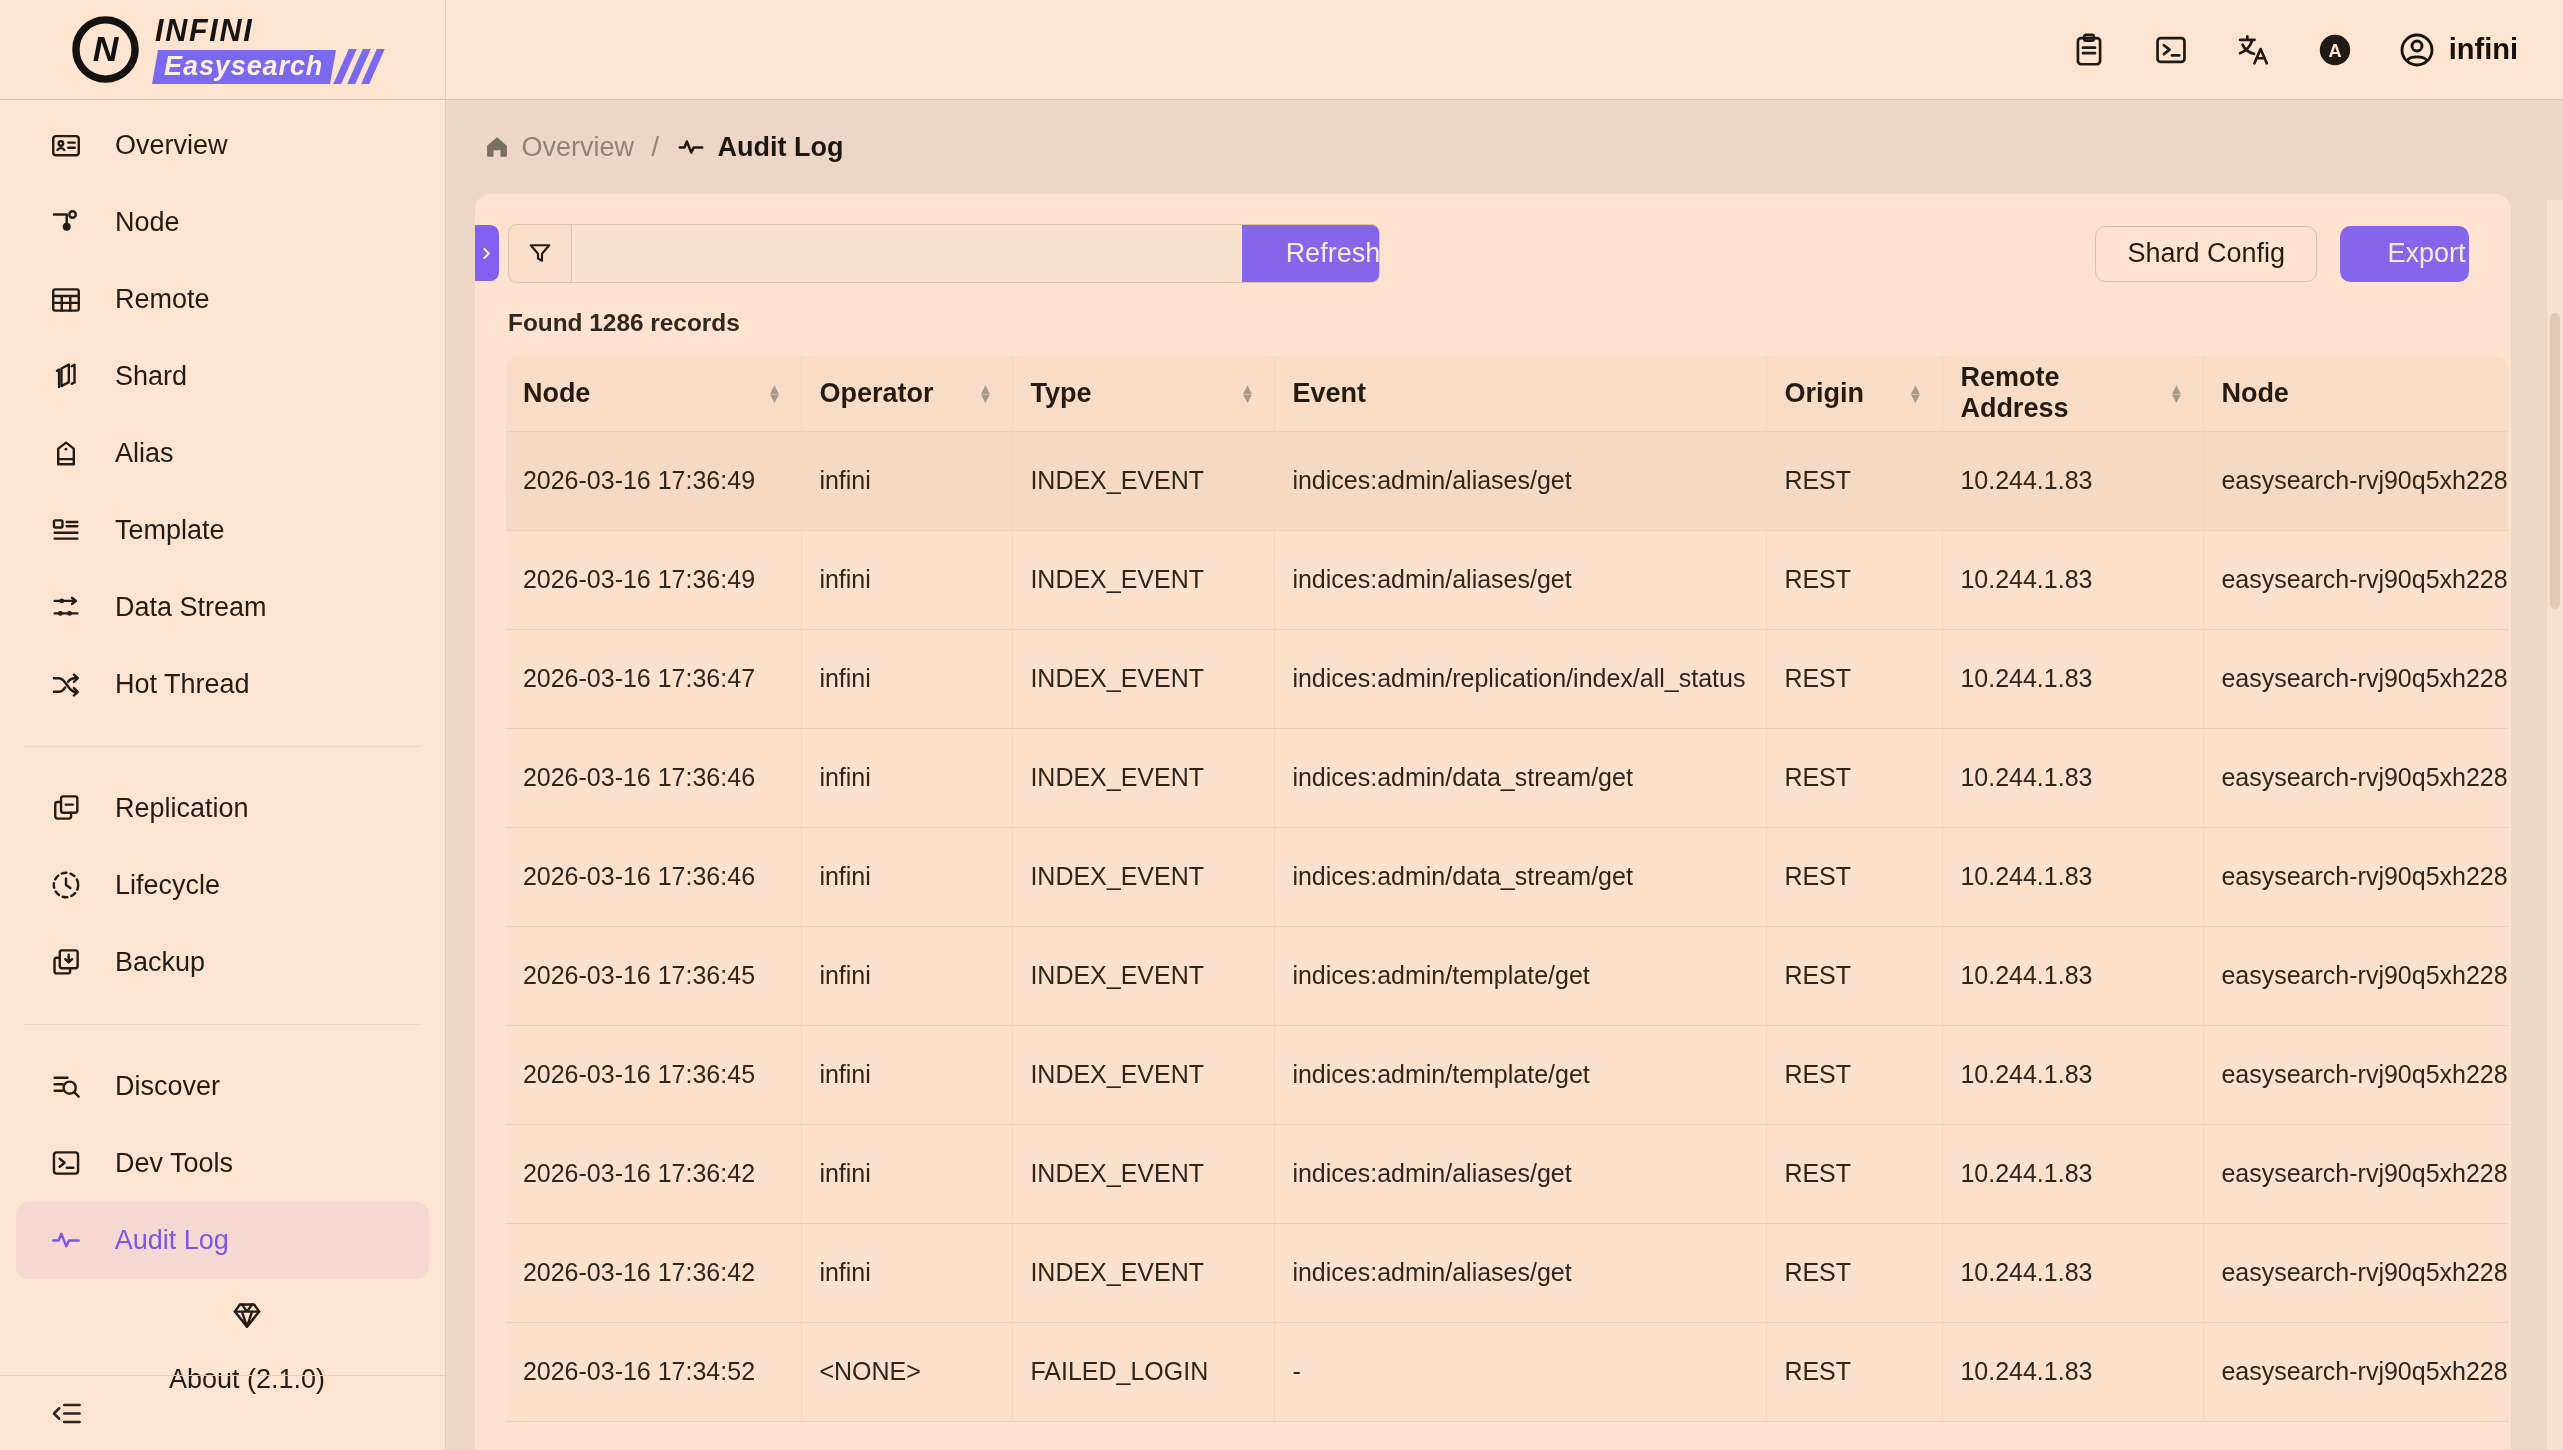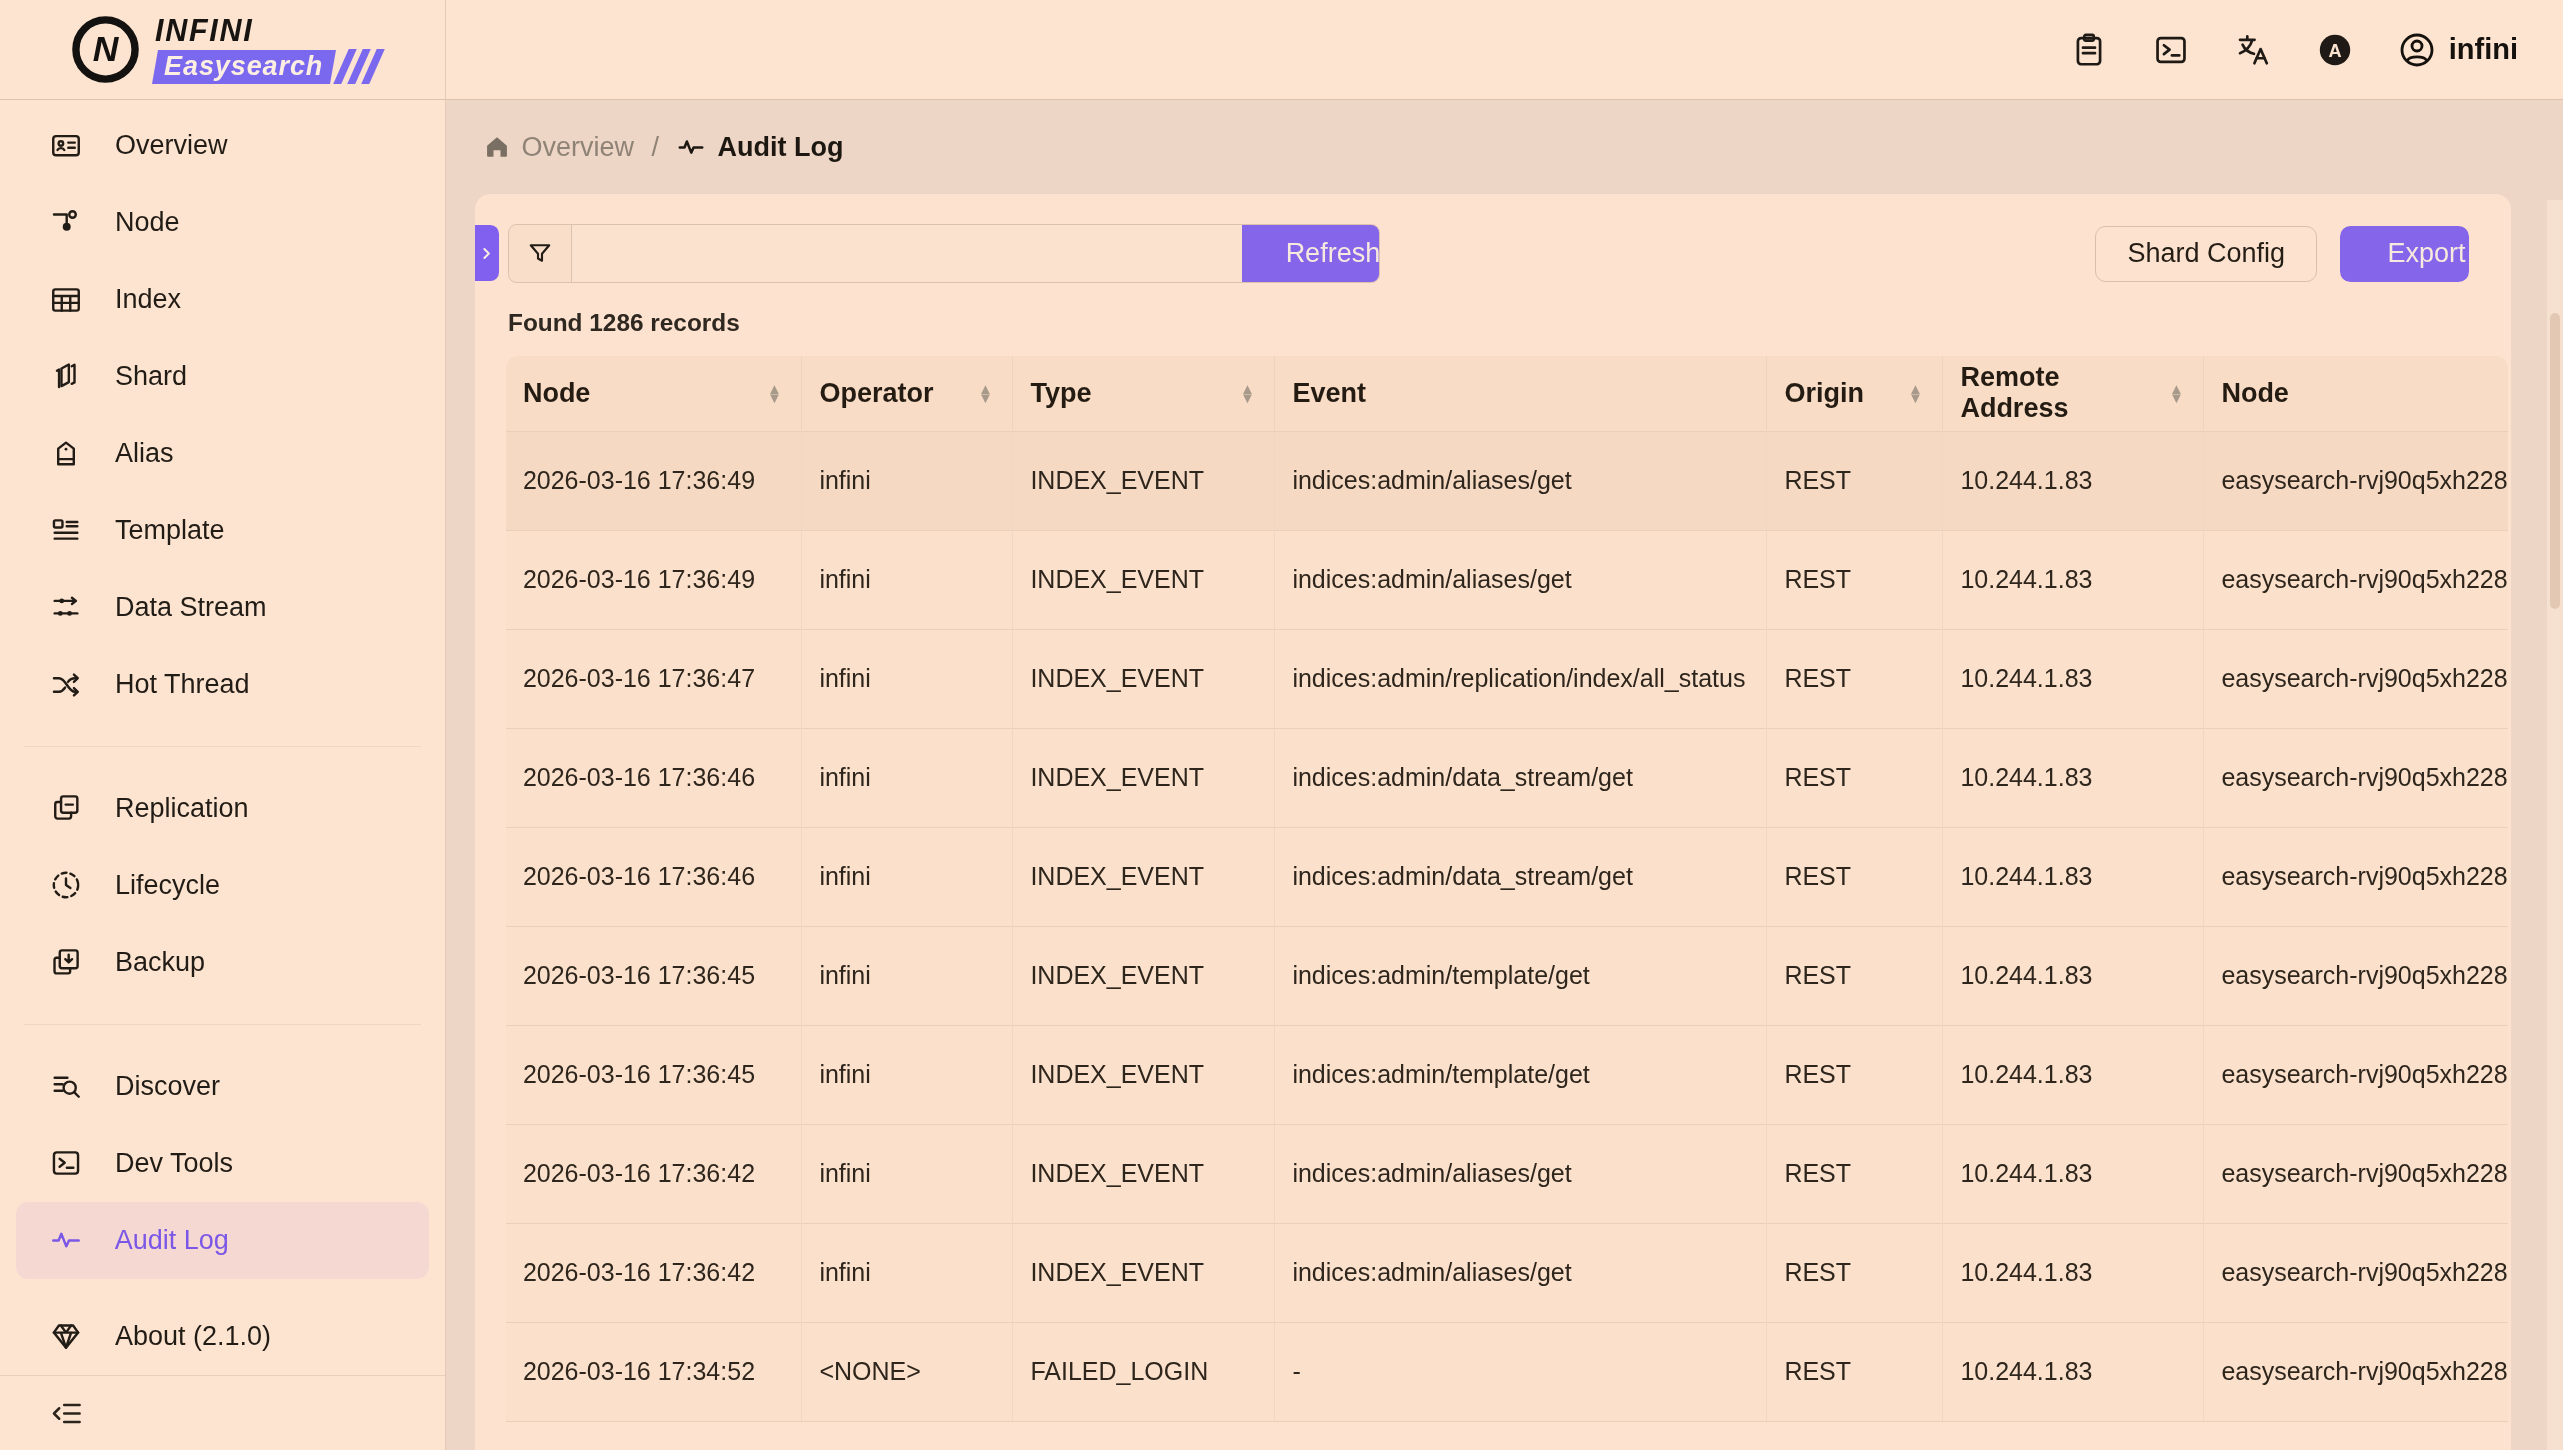--- a/index.html
+++ b/index.html
@@ -35,21 +35,21 @@
   .user-name { font-size:29px; font-weight:600; }
 
   
   .sidebar { background:#fde4d0; border-right:0.9px solid #e4cab5; display:flex; flex-direction:column; overflow:hidden; }
   .nav { padding-top:7px; display:flex; flex-direction:column; }
   .nav-item { height:77px; display:flex; align-items:center; gap:32px; padding-left:49px;
               font-size:27px; color:#221c16; cursor:pointer; white-space:nowrap; }
   .nav-item .ic { width:34px; height:34px; flex:0 0 auto; }
   .nav-item.active { margin:0 15.7px; padding-left:33px; border-radius:12.2px; background:#f6d8d2; color:#7a57e6; }
   .nav-divider { height:0.9px; background:#efd6c0; margin:23px 24.4px; }
-  .about-item { margin-top:19px; }
+  .about-item { margin-top:19px;flex-direction:column; }
   .side-spacer { flex:1; }
   .side-footer { border-top:0.9px solid #e9cfba; height:76px; display:flex; align-items:center; padding-left:49px; }
   .side-footer .ic { width:35px; height:35px; color:#2a241d; cursor:pointer; }
 
   
   .main { background:#eed6c6; display:flex; flex-direction:column; overflow:hidden; position:relative; }
   .breadcrumb { height:94px; display:flex; align-items:center; padding-left:37px; gap:12.2px; font-size:27px; }
   .crumb-link { display:flex; align-items:center; gap:10.5px; color:#8f8276; cursor:pointer; }
   .crumb-link .ic { width:28px; height:28px; color:#7a6f63; }
   .crumb-sep { color:#8f8276; padding:0 5.2px; }
@@ -185,21 +185,21 @@
             <circle cx="16.6" cy="6" r="2.3"></circle>
             <circle cx="12.5" cy="14.6" r="2.8" fill="currentColor" stroke="none"></circle>
           </svg>
           <span>Node</span>
         </div>
         <div class="nav-item">
           <svg class="ic" viewBox="0 0 24 24" fill="none" stroke="currentColor" stroke-width="1.7" stroke-linecap="round" stroke-linejoin="round">
             <rect x="3" y="4.5" width="18" height="15" rx="1.5"></rect>
             <path d="M3 9.2h18M3 14h18M9 9.2V19.5M15 9.2V19.5"></path>
           </svg>
-          <span>Index</span>
+          <span>Remote</span>
         </div>
         <div class="nav-item">
           <svg class="ic" viewBox="0 0 24 24" fill="none" stroke="currentColor" stroke-width="1.7" stroke-linecap="round" stroke-linejoin="round">
             <path d="M8.8 6L14 3.2v12.4L8.8 18.4z"></path>
             <path d="M16 4.4l2-1v12.4l-2 1"></path>
             <path d="M5.6 7.6l1.5-.8v12.3"></path>
           </svg>
           <span>Shard</span>
         </div>
         <div class="nav-item">

